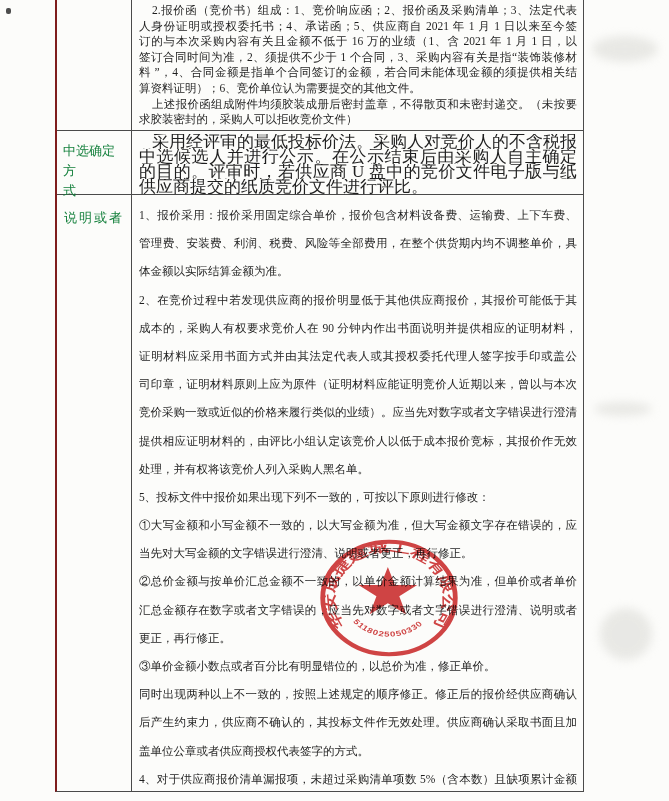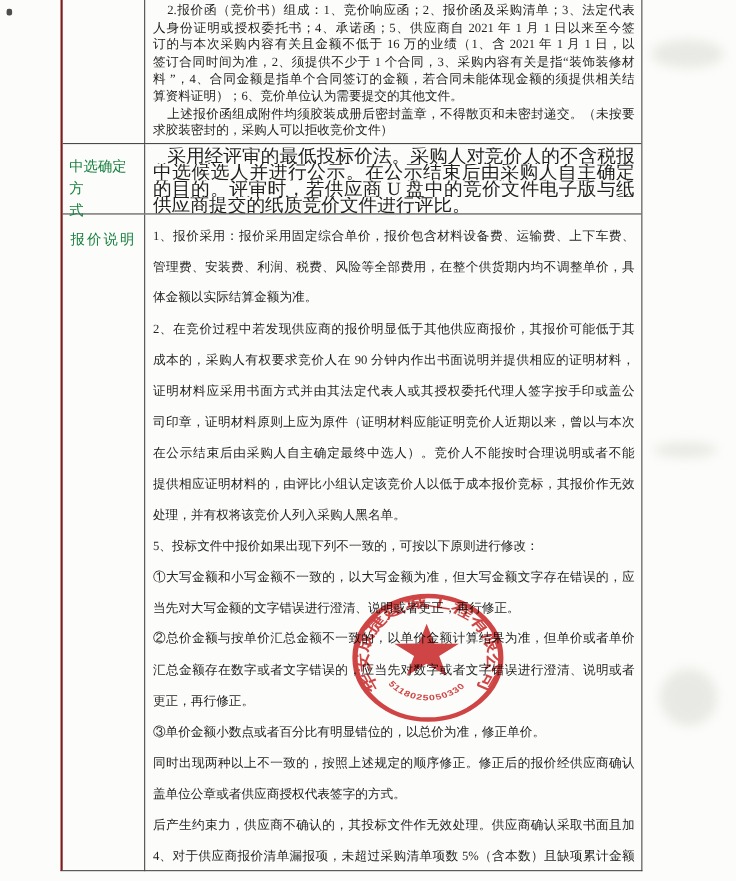--- a/index.html
+++ b/index.html
@@ -80,44 +80,44 @@
 
       <div class="line indent">采用经评审的最低投标价法。采购人对竞价人的不含税报价进行评比，确定前三名</div>
           <div class="line">中选候选人并进行公示。在公示结束后由采购人自主确定最终中选人，达到优质采购</div>
           <div class="line">的目的。评审时，若供应商 U 盘中的竞价文件电子版与纸质竞价文件不一致时，按照</div>
           <div class="line short">供应商提交的纸质竞价文件进行评比。</div>
         </div>
     </div>
 
     <div class="row row3 bordered">
       <div class="hcell">
-        <div>报价说明</div>
+        <div>说明或者</div>
       </div>
       <div class="ccell">
 
       <div class="line">1、报价采用：报价采用固定综合单价，报价包含材料设备费、运输费、上下车费、</div>
           <div class="line">管理费、安装费、利润、税费、风险等全部费用，在整个供货期内均不调整单价，具</div>
           <div class="line short">体金额以实际结算金额为准。</div>
           <div class="line">2、在竞价过程中若发现供应商的报价明显低于其他供应商报价，其报价可能低于其</div>
           <div class="line">成本的，采购人有权要求竞价人在 90 分钟内作出书面说明并提供相应的证明材料，</div>
           <div class="line">证明材料应采用书面方式并由其法定代表人或其授权委托代理人签字按手印或盖公</div>
           <div class="line">司印章，证明材料原则上应为原件（证明材料应能证明竞价人近期以来，曾以与本次</div>
-          <div class="line">在公示结束后由采购人自主确定最终中选人）。竞价人不能按时合理说明或者不能</div>
+          <div class="line">竞价采购一致或近似的价格来履行类似的业绩）。应当先对数字或者文字错误进行澄清</div>
           <div class="line">提供相应证明材料的，由评比小组认定该竞价人以低于成本报价竞标，其报价作无效</div>
           <div class="line short">处理，并有权将该竞价人列入采购人黑名单。</div>
           <div class="line short">5、投标文件中报价如果出现下列不一致的，可按以下原则进行修改：</div>
           <div class="line">①大写金额和小写金额不一致的，以大写金额为准，但大写金额文字存在错误的，应</div>
           <div class="line short">当先对大写金额的文字错误进行澄清、说明或者更正，再行修正。</div>
           <div class="line">②总价金额与按单价汇总金额不一致的，以单价金额计算结果为准，但单价或者单价</div>
           <div class="line">汇总金额存在数字或者文字错误的，应当先对数字或者文字错误进行澄清、说明或者</div>
           <div class="line short">更正，再行修正。</div>
           <div class="line short">③单价金额小数点或者百分比有明显错位的，以总价为准，修正单价。</div>
           <div class="line">同时出现两种以上不一致的，按照上述规定的顺序修正。修正后的报价经供应商确认</div>
+          <div class="line">后产生约束力，供应商不确认的，其投标文件作无效处理。供应商确认采取书面且加</div>
           <div class="line short">盖单位公章或者供应商授权代表签字的方式。</div>
-          <div class="line">后产生约束力，供应商不确认的，其投标文件作无效处理。供应商确认采取书面且加</div>
           <div class="line">4、对于供应商报价清单漏报项，未超过采购清单项数 5%（含本数）且缺项累计金额</div>
         </div>
     </div>
 
   </div>
 
   <div class="stamp">
     <svg viewBox="0 0 126 126" preserveAspectRatio="none">
       <defs>
         <path id="arcTop" d="M 26.2 93.9 A 48 48 0 1 1 99.8 93.9" fill="none"></path>

